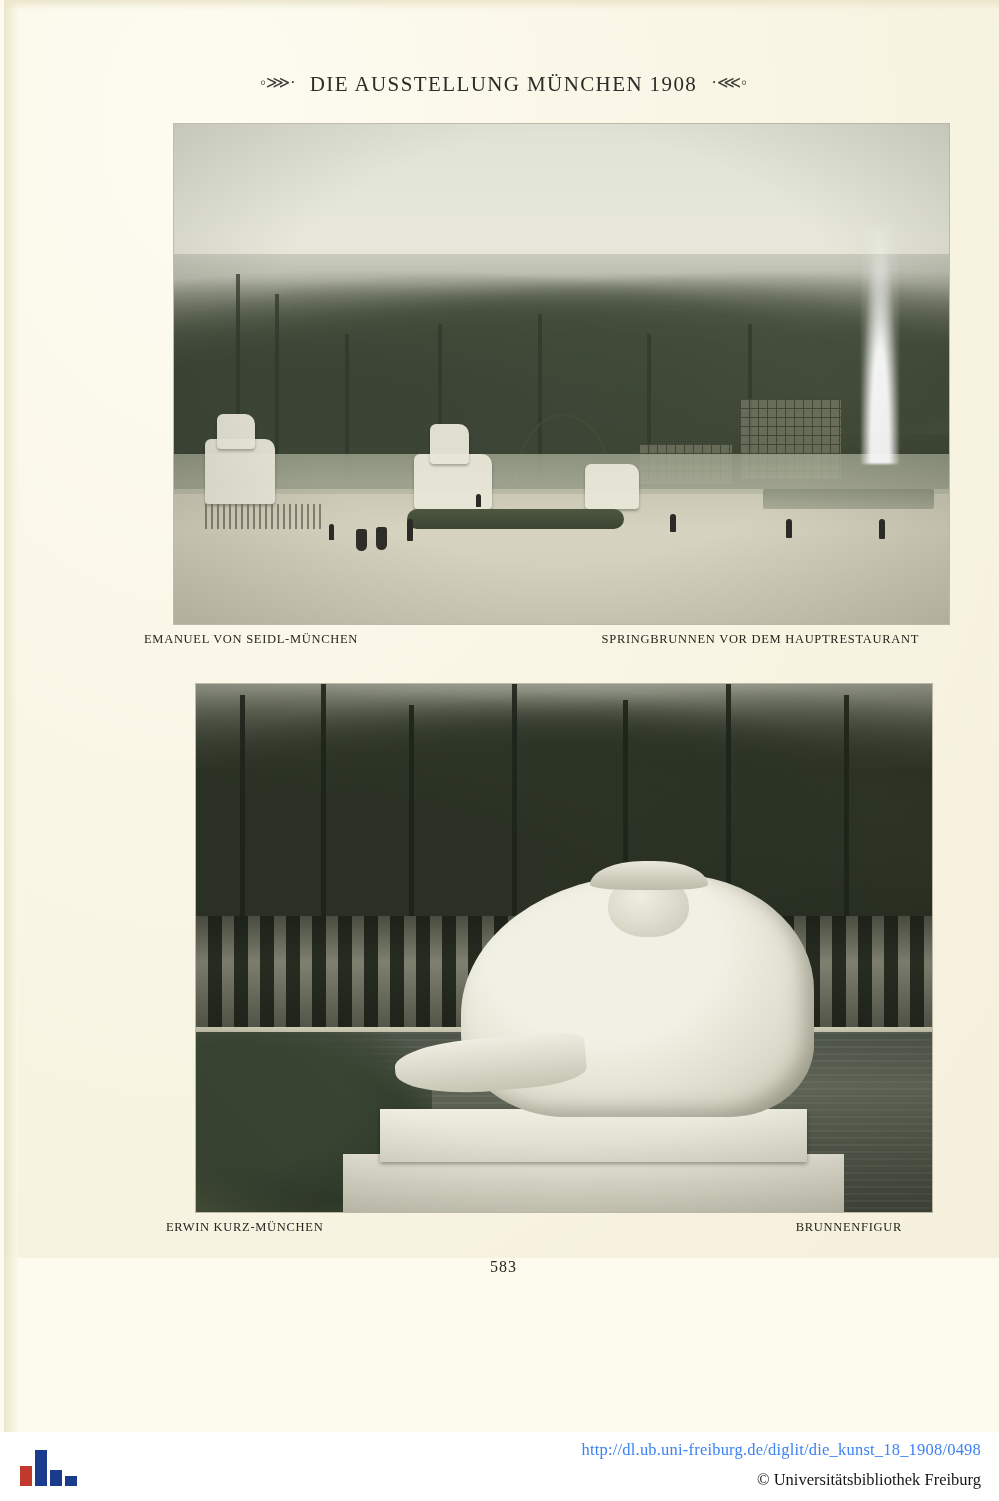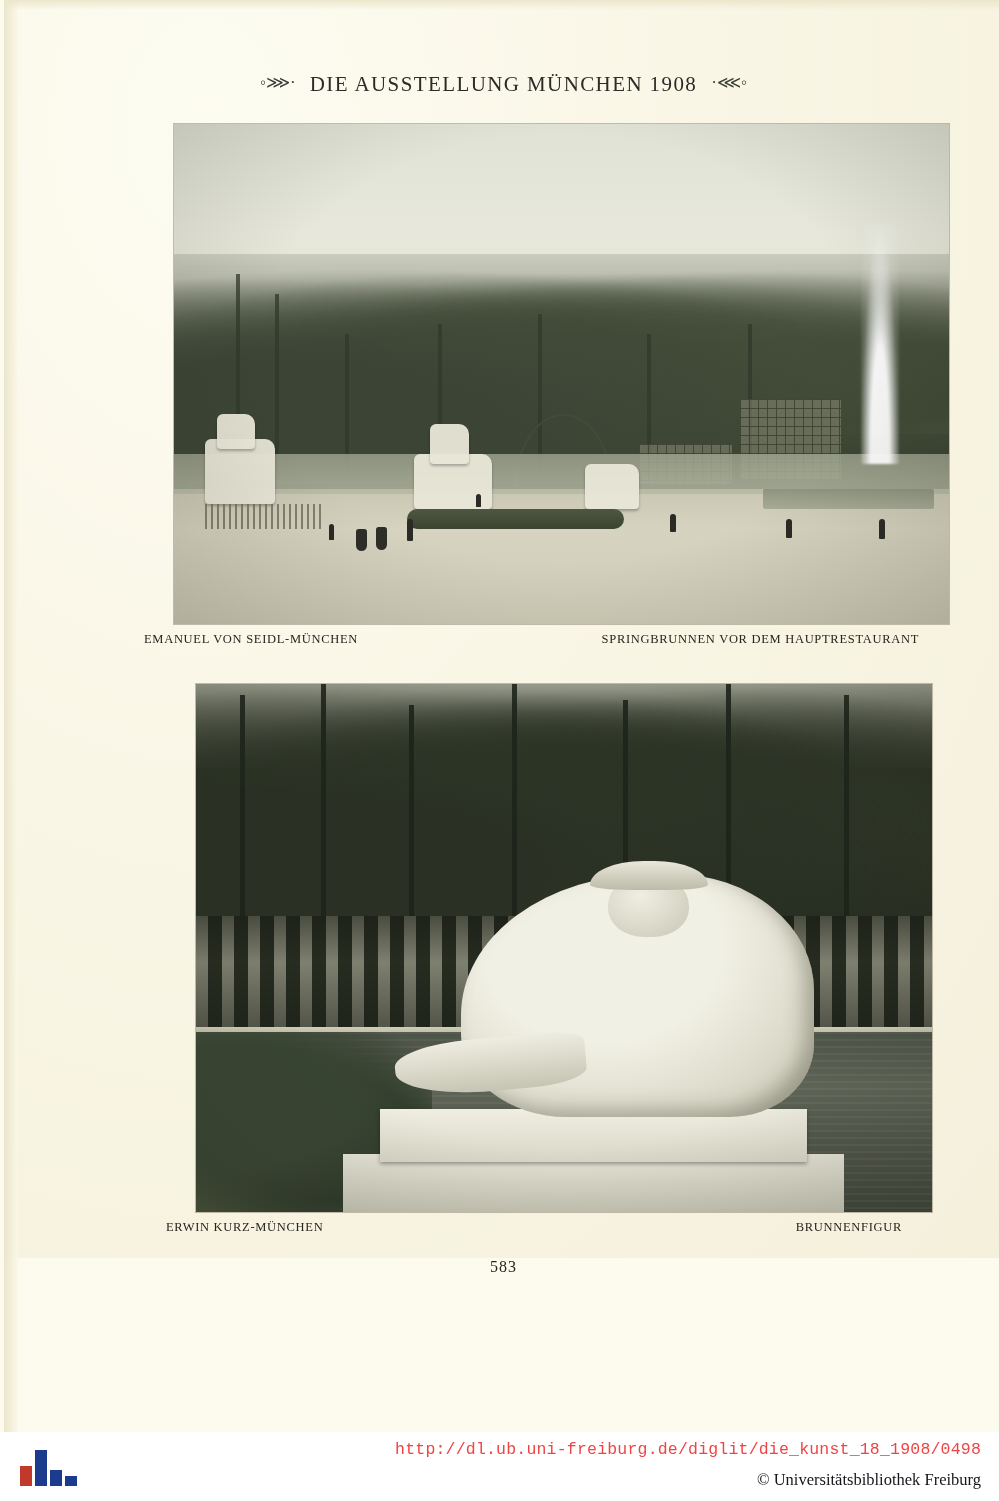--- a/index.html
+++ b/index.html
@@ -279,22 +279,22 @@
   }
   .footer-logo .bar { position: absolute; bottom: 0; }
   .footer-logo .b1 { left: 0;   width: 12px; height: 20px; background: #c0392b; }
   .footer-logo .b2 { left: 15px;width: 12px; height: 36px; background: #1b3c8c; }
   .footer-logo .b3 { left: 30px;width: 12px; height: 16px; background: #1b3c8c; }
   .footer-logo .b4 { left: 45px;width: 12px; height: 10px; background: #1b3c8c; }
   .footer-url {
     position: absolute;
     right: 18px; top: 8px;
     font-size: 16.5px;
-    color: #ef4444;
-    font-family: Liberation Mono, monospace;
+    color: #3b82f6;
+    font-family: Liberation Serif, serif;
     letter-spacing: .2px;
   }
   .footer-copy {
     position: absolute;
     right: 18px; top: 38px;
     font-size: 16.5px;
     color: #16161a;
     font-family: "Liberation Serif", serif;
   }
 </style>

